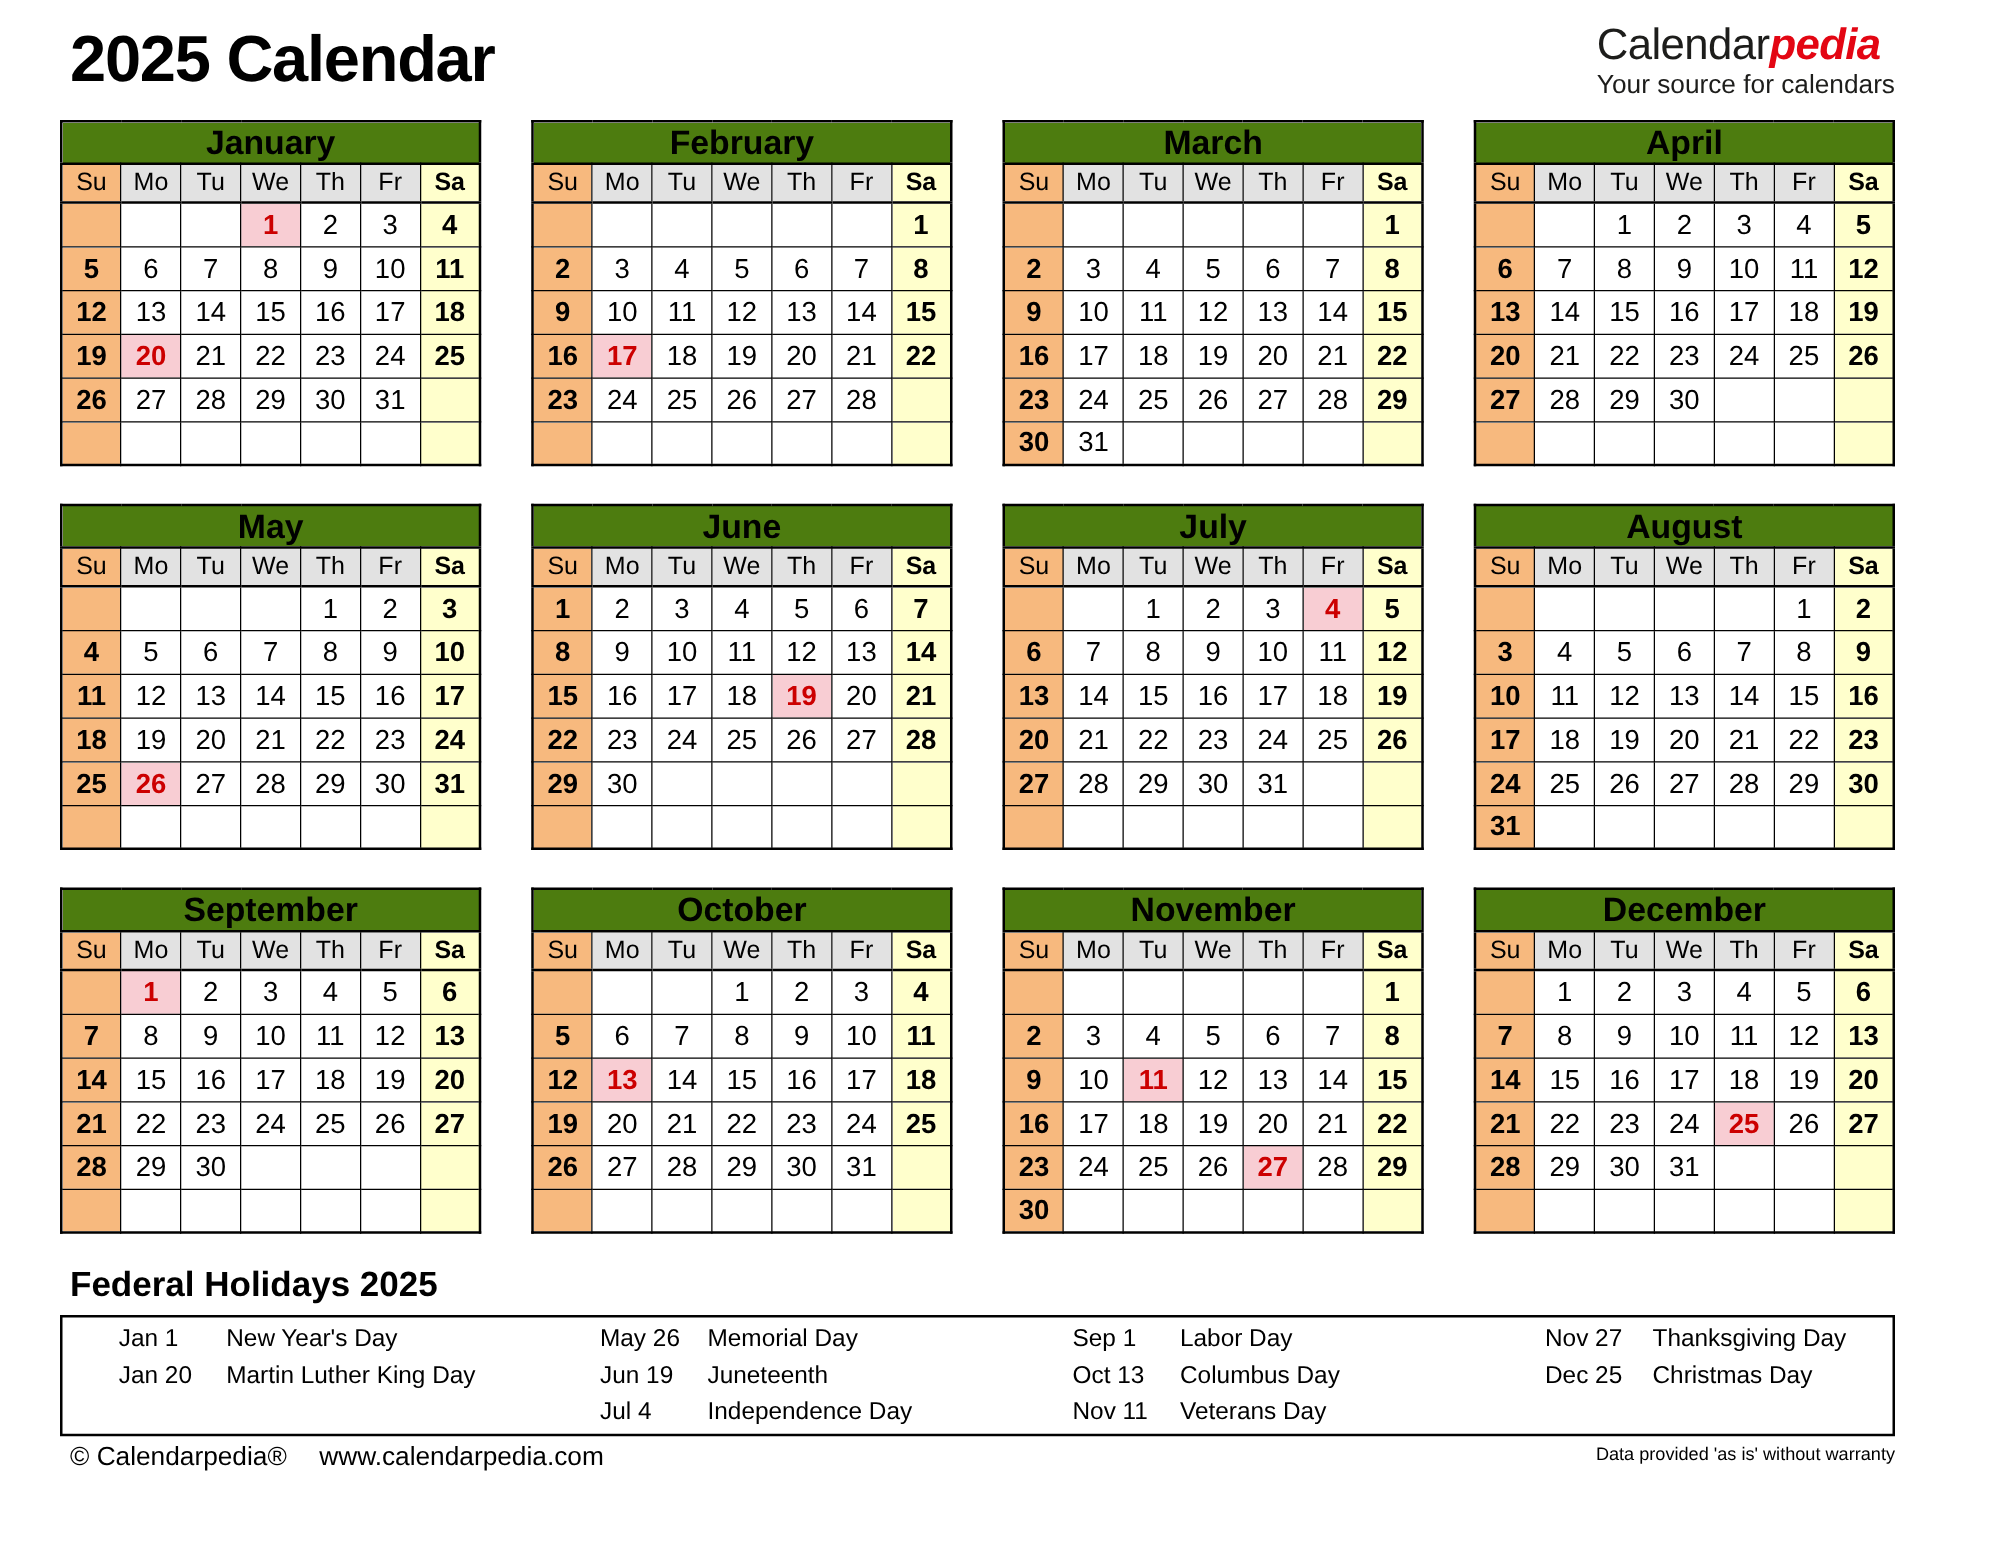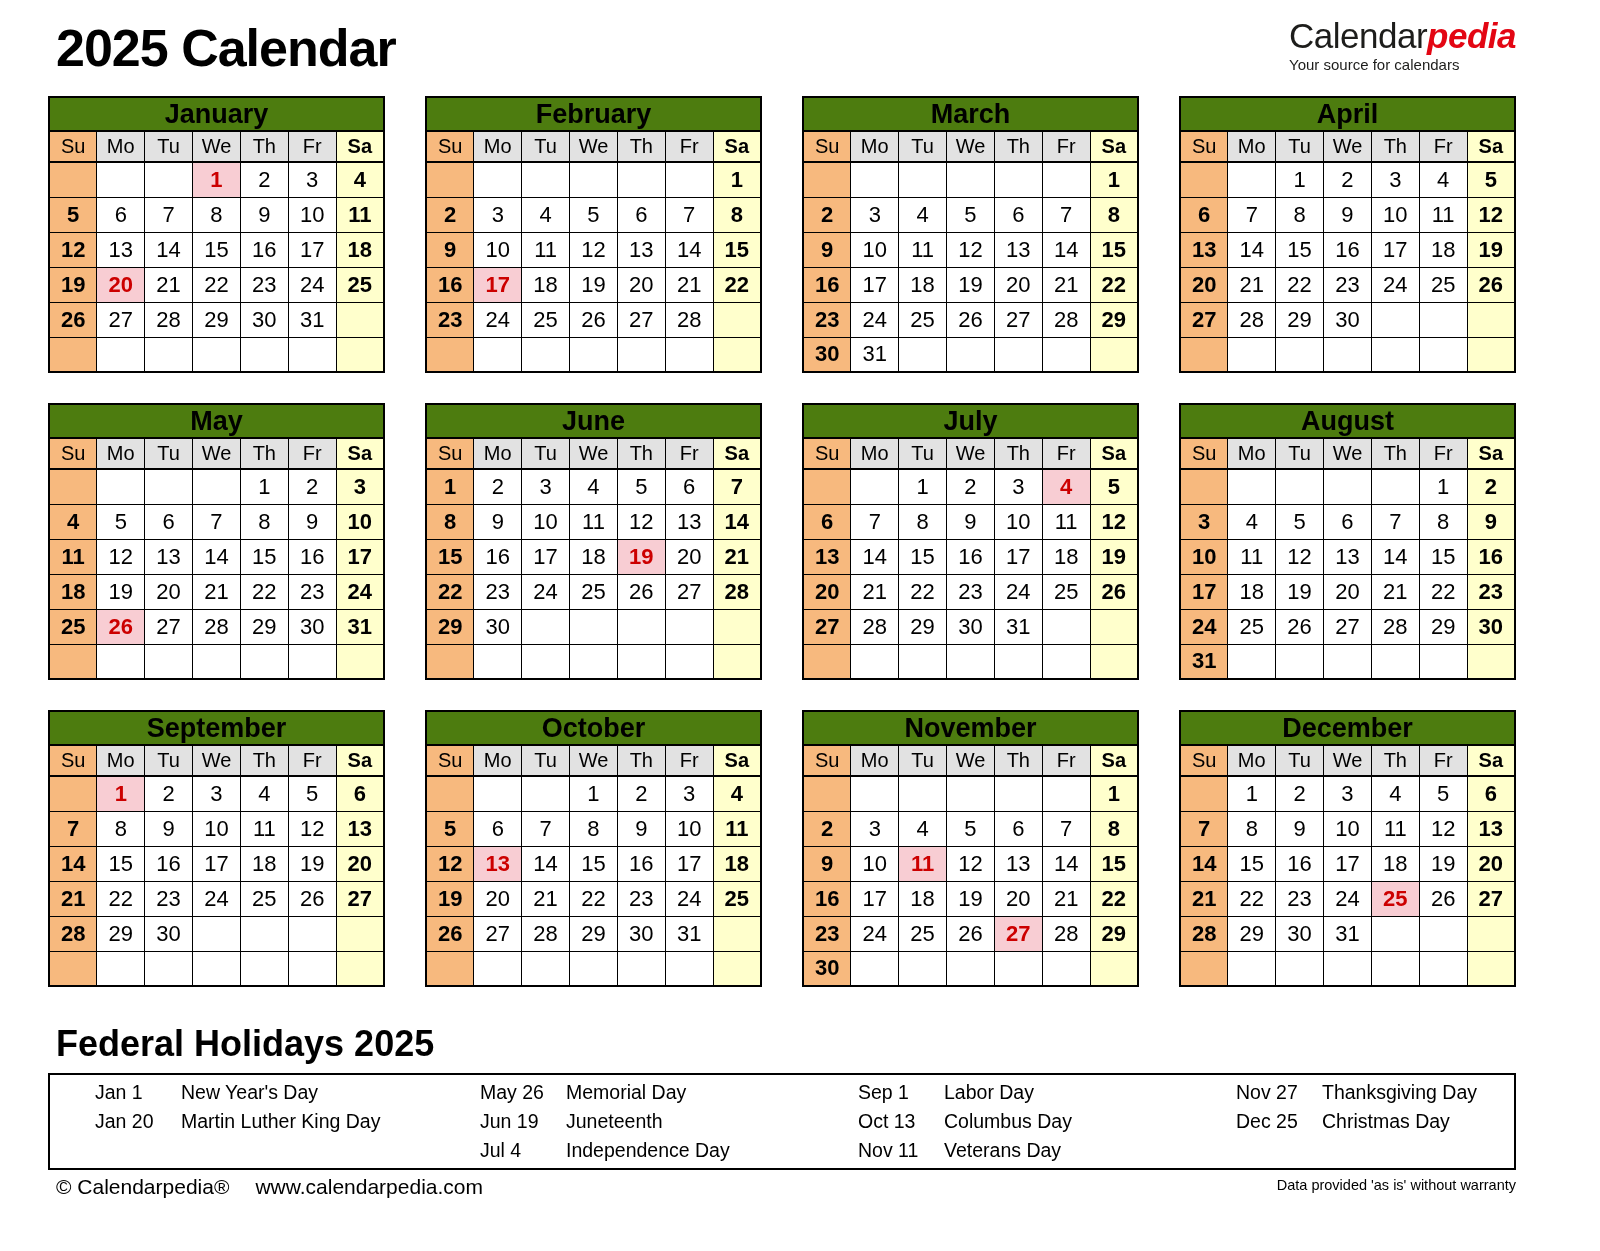--- a/index.html
+++ b/index.html
@@ -13,21 +13,21 @@
     font-family:"Liberation Sans", sans-serif; position:relative; overflow:hidden;
   }
   .header { position:relative; height:96px; }
   .page-title {
     position:absolute; left:56px; top:18px; margin:0;
     font-size:52px; font-weight:bold; letter-spacing:-1px;
   }
   .brand { position:absolute; right:84px; top:18px; }
   .brand-line { font-size:35px; line-height:1.05; color:#1d1d1b; letter-spacing:-0.5px; }
   .brand-red { color:var(--brand-red); font-weight:bold; font-style:italic; }
-  .tagline { font-size:15px; color:#1d1d1b; margin-top:1px; }
+  .tagline { font-size:21px; color:#1d1d1b; margin-top:1px; }
 
   .months {
     display:grid; grid-template-columns:repeat(4, 337px);
     column-gap:40px; row-gap:30px; margin:0 48px;
   }
   table.month {
     border-collapse:collapse; width:337px; table-layout:fixed;
     border:2px solid #000;
   }
   table.month th, table.month td {
@@ -35,21 +35,21 @@
   }
   .mt { height:34px; font-size:27px; font-weight:bold; background:#4d7c0f; border-bottom:2px solid #000 !important; }
   .dh { height:31px; font-size:20px; font-weight:normal; background:var(--weekday-header); border-bottom:2px solid #000 !important; }
   .dh.c0 { background:var(--sunday); font-weight:normal; }
   .dh.c6 { background:var(--saturday); font-weight:bold; }
   .dc { height:35px; font-size:22px; background:#fff; }
   .dc.c0 { background:var(--sunday); font-weight:bold; }
   .dc.c6 { background:var(--saturday); font-weight:bold; }
   .dc.hol { background:var(--holiday-bg) !important; color:var(--holiday-text); font-weight:bold; }
 
-  .holidays-heading { margin:36px 0 8px 56px; font-size:36px; font-weight:bold; }
+  .holidays-heading { margin:25px 0 8px 56px; font-size:28px; font-weight:bold; }
   .holidays-box {
     margin:0 84px 0 48px; border:2px solid #000;
     display:grid; grid-template-columns:385px 378px 378px 1fr;
     padding:3px 0; align-items:start;
   }
   .hrow { display:flex; height:29px; align-items:center; font-size:19.5px; }
   .hdate { width:96px; padding-left:10px; flex:none;margin-left:35px; }
   .hname { flex:1; }
 
   .footer { display:flex; justify-content:space-between; align-items:flex-start; margin:5px 84px 0 56px; }

